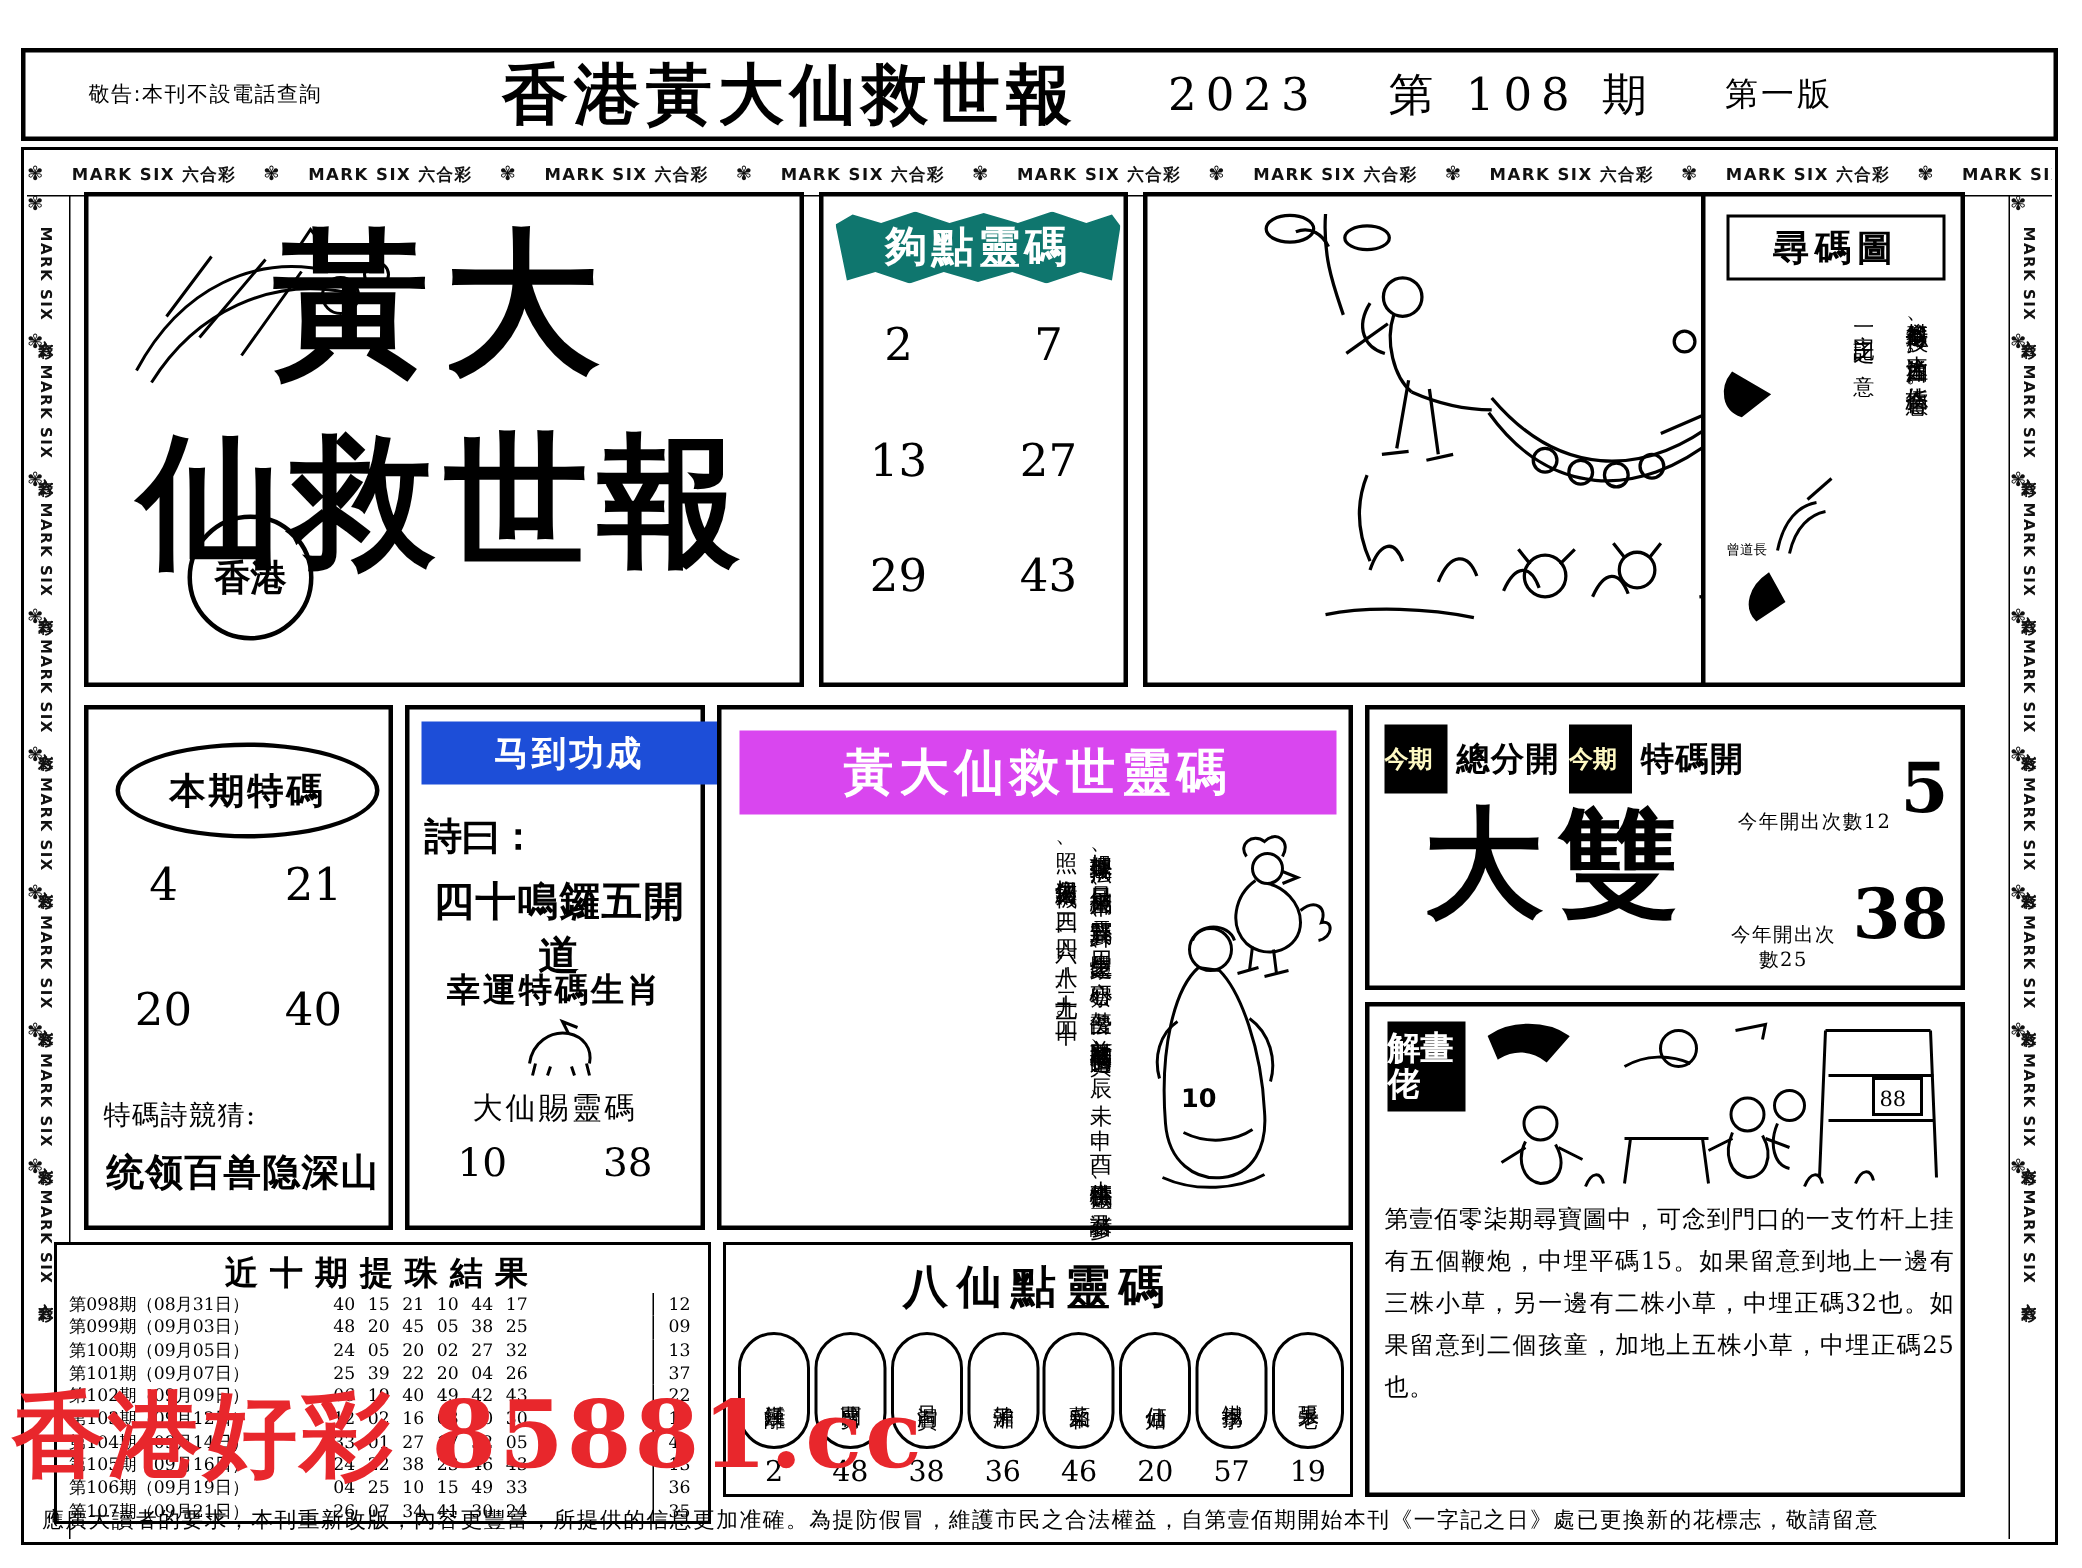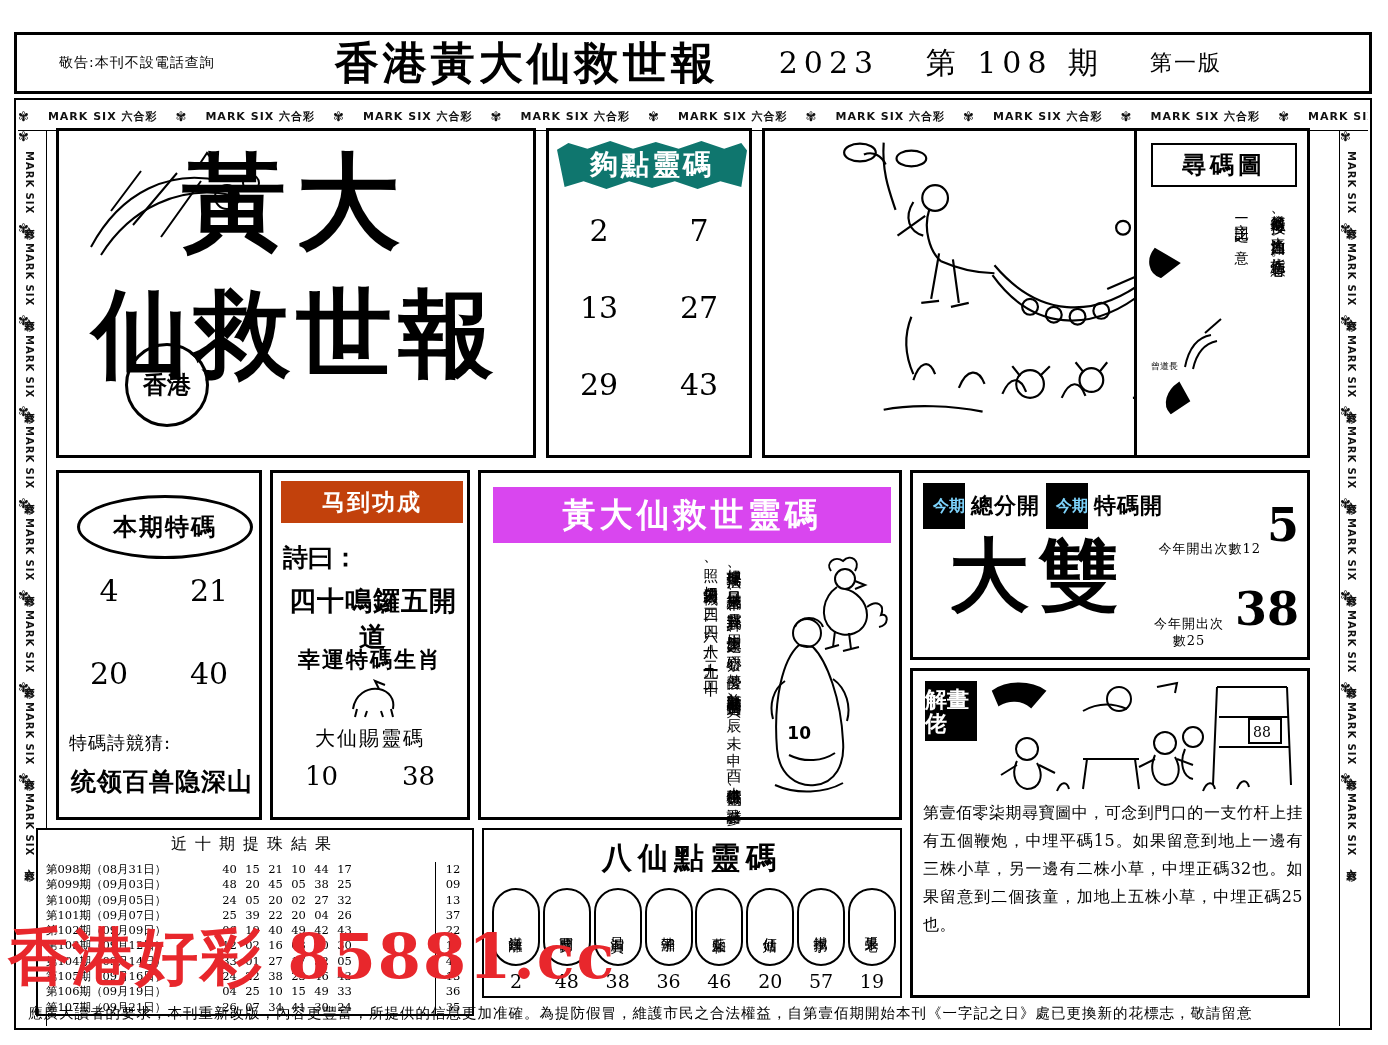--- a/index.html
+++ b/index.html
@@ -115,21 +115,21 @@
     font-family:"DejaVu Serif","Liberation Serif",serif;}
   .teima-sub{position:absolute;left:10px;top:258px;font-size:18px;letter-spacing:1px;
     font-family:"DejaVu Serif","Liberation Serif",serif;}
   .teima-poem{position:absolute;left:6px;top:292px;width:194px;text-align:center;
     font-size:25px;font-weight:bold;letter-spacing:1px;
     font-family:"DejaVu Serif","Liberation Serif",serif;}
 
   
   .poem-box{left:270px;top:470px;width:200px;height:350px;}
   .poem-banner{
-    position:absolute;left:8px;top:8px;width:182px;height:42px;background:#c2410c;color:#fff;
+    position:absolute;left:8px;top:8px;width:197px;height:42px;background:#1d4ed8;color:#fff;
     font-size:23px;font-weight:bold;display:flex;align-items:center;justify-content:center;
     letter-spacing:2px;font-family:"DejaVu Serif","Liberation Serif",serif;
   }
   .poem-label{position:absolute;left:10px;top:68px;font-size:25px;font-weight:bold;
     font-family:"DejaVu Serif","Liberation Serif",serif;}
   .poem-line{position:absolute;left:6px;top:110px;width:188px;text-align:center;
     font-size:27px;font-weight:bold;letter-spacing:1px;
     font-family:"DejaVu Serif","Liberation Serif",serif;}
   .poem-zodiac-label{position:absolute;left:0;top:172px;width:100%;text-align:center;
     font-size:22px;font-weight:bold;letter-spacing:2px;
@@ -152,22 +152,22 @@
     position:absolute;left:14px;top:84px;width:250px;height:250px;
     writing-mode:vertical-rl;text-orientation:upright;
     font-size:15px;line-height:1.55;letter-spacing:1px;
     font-family:"DejaVu Serif","Liberation Serif",serif;
   }
   .ling-num{position:absolute;right:88px;bottom:74px;font-size:17px;font-weight:bold;}
 
   
   .big-box{left:910px;top:470px;width:400px;height:190px;}
   .tag{
-    display:inline-flex;align-items:flex-end;justify-content:center;
-    background:#000;color:#7dd3fc;font-weight:bold;
+    display:inline-flex;align-items:flex-start;justify-content:center;
+    background:#000;color:#fef9c3;font-weight:bold;
     font-family:"DejaVu Serif","Liberation Serif",serif;
   }
   .tag-sq{width:42px;height:46px;font-size:16px;line-height:1.05;flex-direction:column;letter-spacing:0;}
   .big-labels{position:absolute;left:10px;top:10px;display:flex;align-items:center;gap:6px;}
   .big-labels .txt{font-size:22px;font-weight:bold;letter-spacing:1px;
     font-family:"DejaVu Serif","Liberation Serif",serif;}
   .big-word{position:absolute;left:6px;top:62px;width:240px;text-align:center;
     font-size:80px;font-weight:bold;letter-spacing:10px;line-height:1;
     font-family:"DejaVu Serif","Liberation Serif",serif;}
   .big-side{position:absolute;right:8px;top:10px;width:150px;height:168px;}
@@ -183,21 +183,21 @@
     display:flex;flex-direction:column;align-items:center;justify-content:center;
     font-size:22px;font-weight:bold;line-height:1.1;
     font-family:"DejaVu Serif","Liberation Serif",serif;}
   .jie-text{position:absolute;left:10px;top:128px;width:380px;
     font-size:16px;line-height:1.75;letter-spacing:0.5px;text-align:justify;
     font-family:"DejaVu Serif","Liberation Serif",serif;}
 
   
   .res-box{left:36px;top:828px;width:438px;height:188px;}
   .res-title{position:absolute;left:0;top:4px;width:100%;text-align:center;
-    font-size:16px;font-weight:normal;letter-spacing:8px;
+    font-size:22px;font-weight:bold;letter-spacing:8px;
     font-family:"DejaVu Serif","Liberation Serif",serif;}
   .res-table{position:absolute;left:6px;top:32px;width:426px;border-collapse:collapse;
     font-size:11.5px;font-family:"DejaVu Serif","Liberation Serif",serif;}
   .res-table td{padding:0 2px;white-space:nowrap;line-height:1.33;}
   .res-period{width:168px;}
   .res-balls span{display:inline-block;width:23px;text-align:center;}
   .res-special{width:30px;text-align:center;border-left:1px solid #000;}
 
   
   .bax-box{left:482px;top:828px;width:420px;height:170px;}

